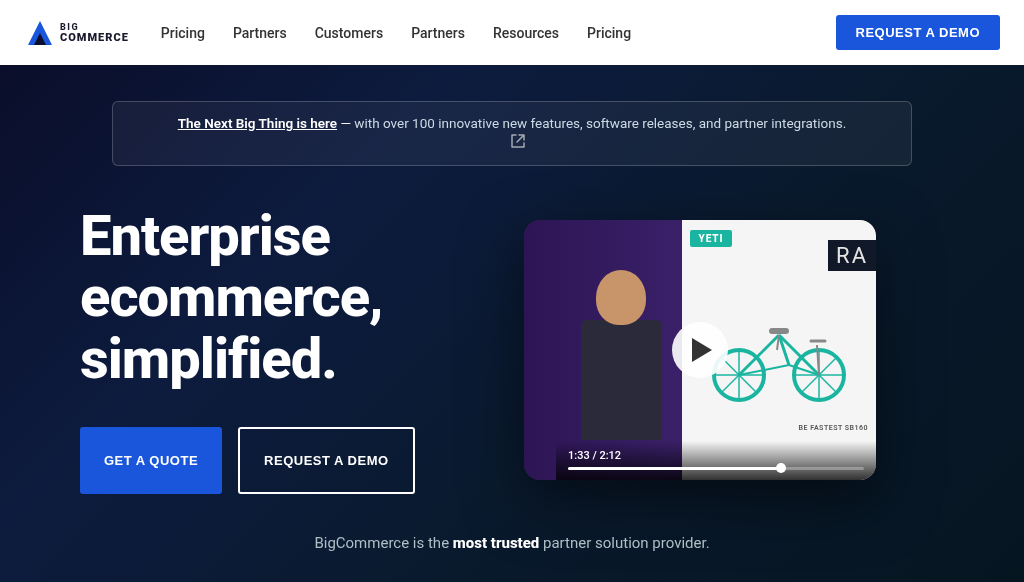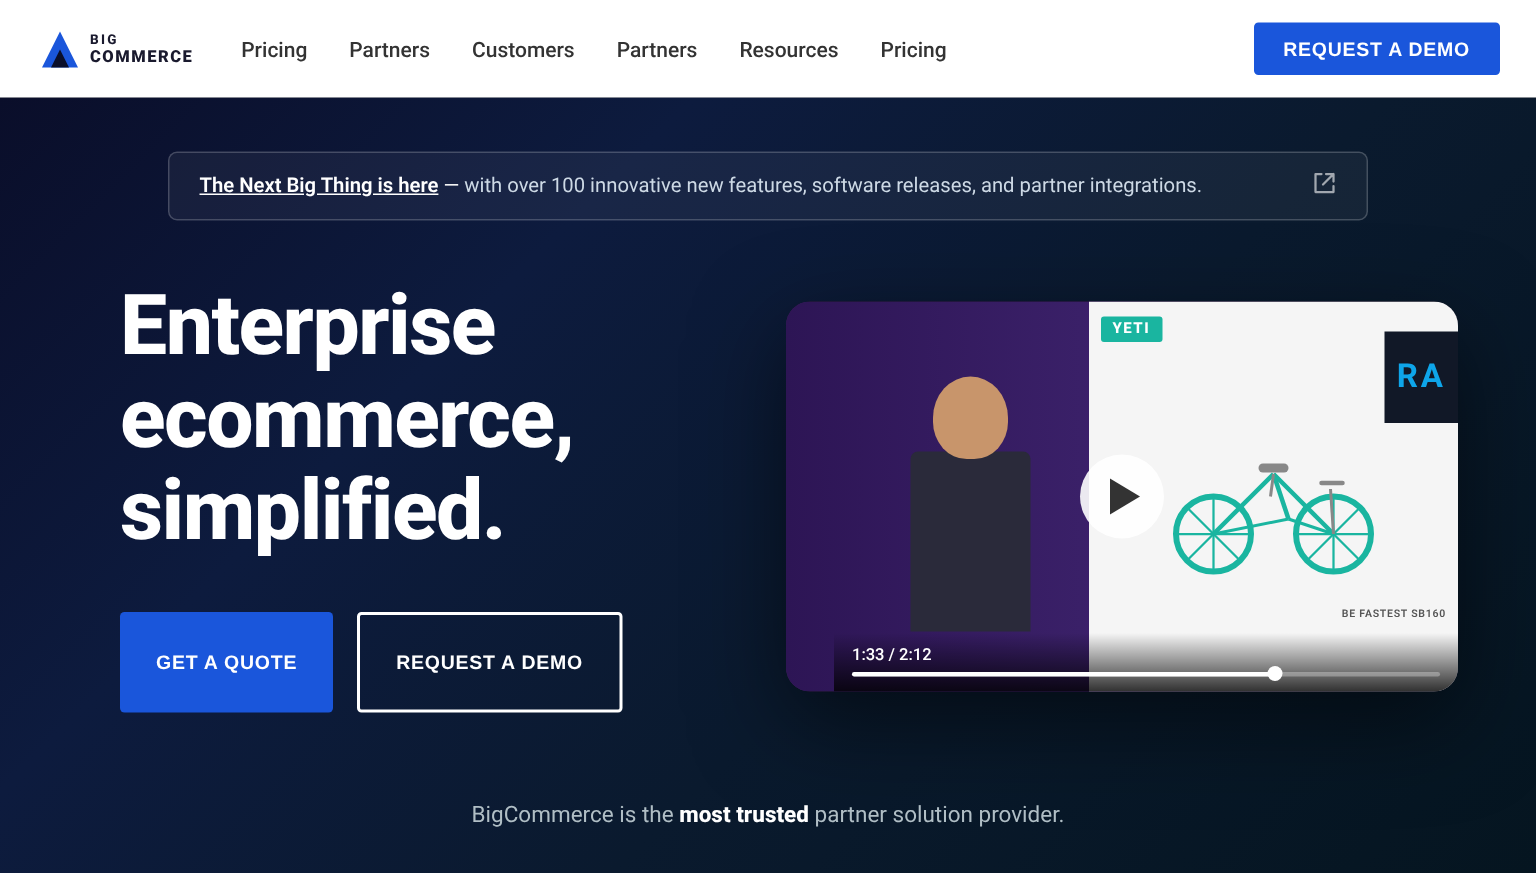--- a/index.html
+++ b/index.html
@@ -69,20 +69,21 @@
       width: 800px;
       background: rgba(255,255,255,0.05);
       border: 1px solid rgba(255,255,255,0.2);
       border-radius: 6px;
       padding: 12px 20px;
       display: flex;
       align-items: center;
       justify-content: space-between;
       position: relative;
       top: 20px;
+      flex-direction: column;
     }
     .announcement-text {
       color: #cdd9e5;
       font-size: 13.5px;
       line-height: 1.4;
     }
     .announcement-text a {
       color: #fff;
       text-decoration: underline;
       font-weight: 600;
@@ -150,21 +151,21 @@
     .hero-right {
       position: relative;
       width: 420px;
       flex-shrink: 0;
     }
     .video-container {
       background: #111;
       border-radius: 16px;
       overflow: hidden;
       position: relative;
-      width: 448px;
+      width: 352px;
       height: 260px;
       box-shadow: 0 20px 60px rgba(0,0,0,0.5);
     }
     .video-bg {
       width: 100%;
       height: 100%;
       position: relative;
       background: linear-gradient(to right, #3a2060 0%, #4a1080 50%, #1a1a3a 100%);
     }
     
@@ -418,21 +419,21 @@
                 <line x1="80" y1="40" x2="78" y2="55" stroke="#888" stroke-width="2"></line>
                 <rect x="70" y="33" width="20" height="6" rx="3" fill="#888"></rect>
 
                 <line x1="120" y1="80" x2="118" y2="50" stroke="#888" stroke-width="2"></line>
                 <line x1="112" y1="46" x2="126" y2="46" stroke="#888" stroke-width="3" stroke-linecap="round"></line>
               </svg>
             </div>
             <div class="be-fastest">BE FASTEST SB160</div>
           </div>
 
-          <div style="position:absolute;right:0;top:20px;background:#111827;color:#0ea5e9;font-size:22px;font-weight:700;padding:18px 8px;letter-spacing:2px;">RA</div>
+          <div style="position:absolute;right:0;top:20px;background:#111827;color:#e5e5e5;font-size:22px;font-weight:400;padding:3px 8px;letter-spacing:2px;">RA</div>
 
           <div class="play-btn">
             <div class="play-triangle"></div>
           </div>
         </div>
 
         <div class="video-controls">
           <div class="video-time">1:33 / 2:12</div>
           <div class="progress-bar-bg">
             <div class="progress-fill">

